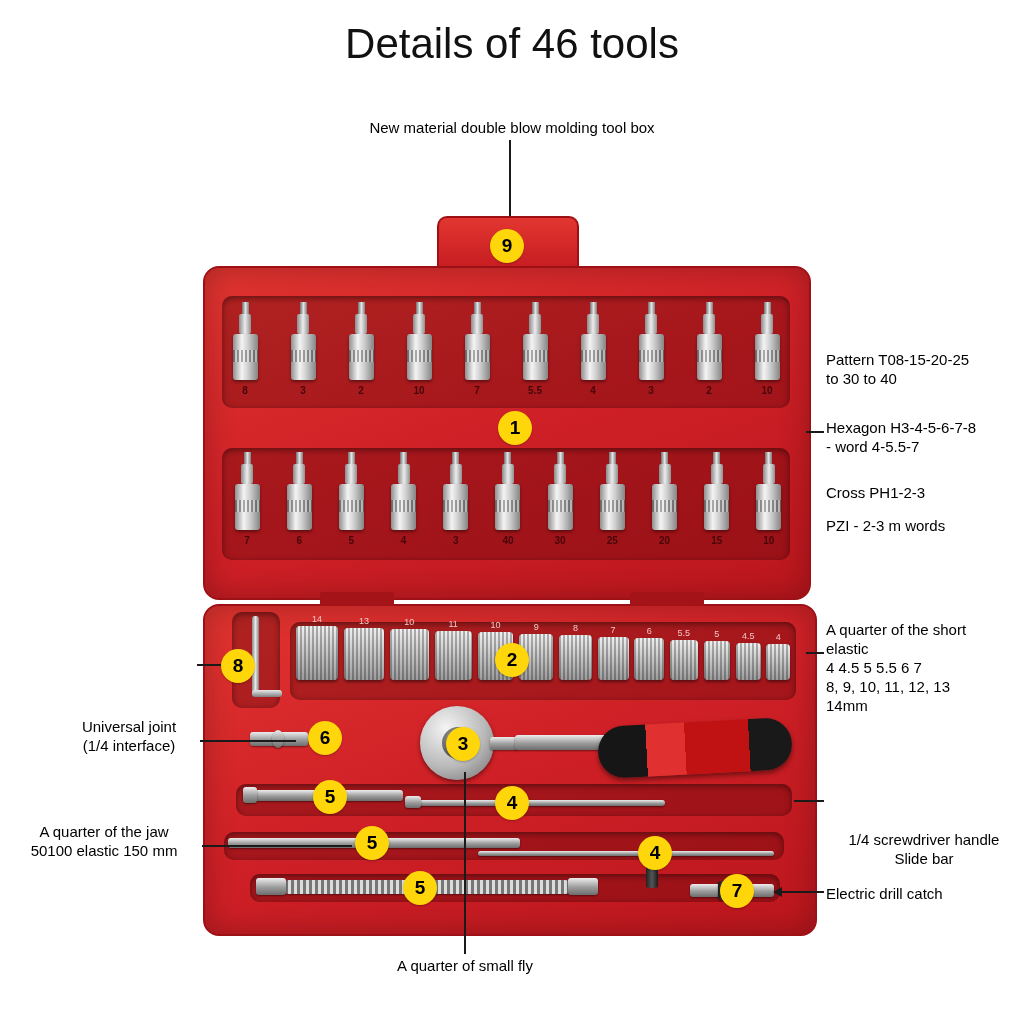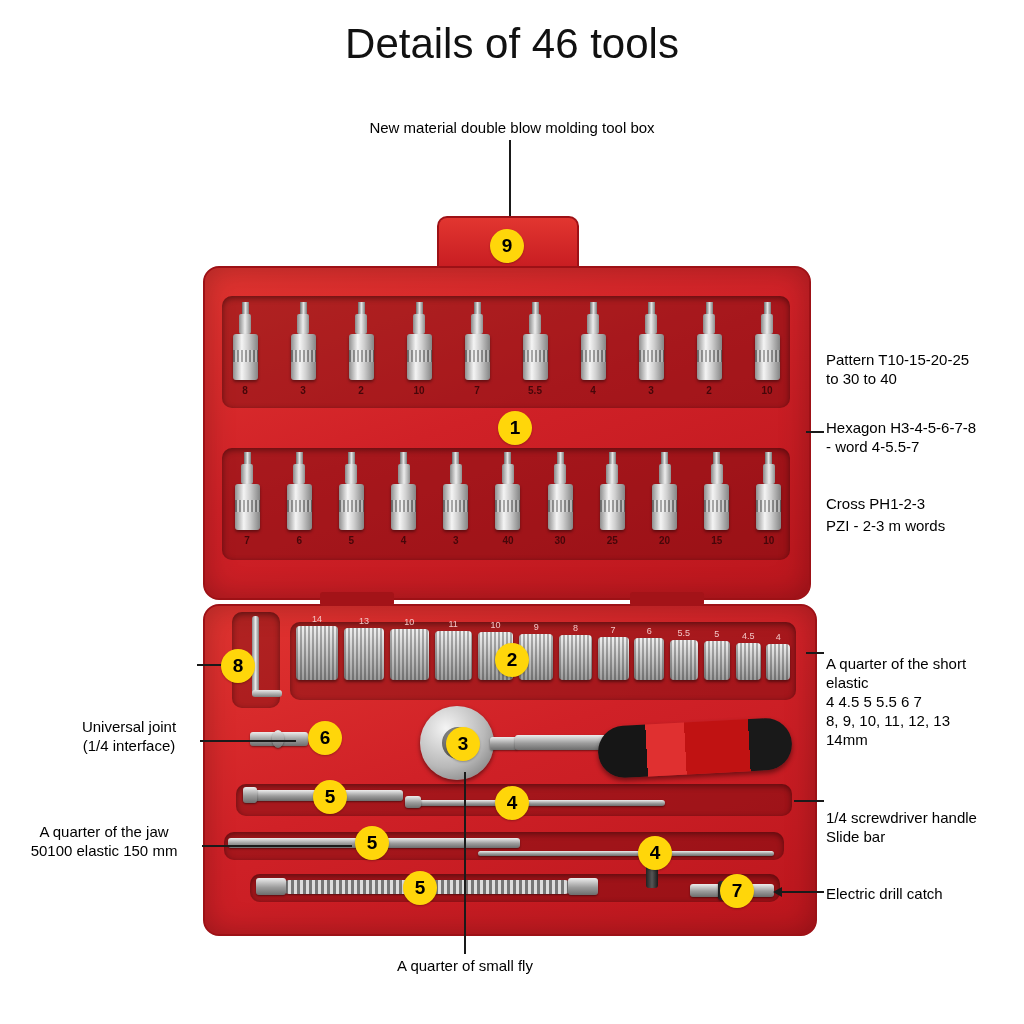--- a/index.html
+++ b/index.html
@@ -318,41 +318,41 @@
   <div class="callout" style="left:308px;top:721px;">6</div>
   <div class="callout" style="left:446px;top:727px;">3</div>
   <div class="callout" style="left:313px;top:780px;">5</div>
   <div class="callout" style="left:495px;top:786px;">4</div>
   <div class="callout" style="left:355px;top:826px;">5</div>
   <div class="callout" style="left:638px;top:836px;">4</div>
   <div class="callout" style="left:403px;top:871px;">5</div>
   <div class="callout" style="left:720px;top:874px;">7</div>
 
   <div class="ann" style="left:826px;top:350px;width:190px;">
-    <div>Pattern T10-15-20-25</div>
+    <div>Pattern T08-15-20-25</div>
     <div>to 30 to 40</div>
   </div>
   <div class="ann" style="left:826px;top:418px;width:190px;">
     <div>Hexagon H3-4-5-6-7-8</div>
     <div>- word 4-5.5-7</div>
   </div>
   <div class="line" style="left:806px;top:431px;width:18px;height:1.5px;"></div>
-  <div class="ann" style="left:826px;top:494px;width:190px;">Cross PH1-2-3</div>
+  <div class="ann" style="left:826px;top:483px;width:190px;">Cross PH1-2-3</div>
   <div class="ann" style="left:826px;top:516px;width:190px;">PZI - 2-3 m words</div>
 
-  <div class="ann" style="left:826px;top:620px;width:196px;margin-top:34px;">
+  <div class="ann" style="left:826px;top:620px;width:196px;">
     <div>A quarter of the short</div>
     <div>elastic</div>
     <div>4 4.5 5 5.5 6 7</div>
     <div>8, 9, 10, 11, 12, 13</div>
     <div>14mm</div>
   </div>
   <div class="line" style="left:806px;top:652px;width:18px;height:1.5px;"></div>
 
-  <div class="ann" style="left:826px;top:808px;width:196px;">
+  <div class="ann" style="left:826px;top:830px;width:196px;text-align:center;">
     <div>1/4 screwdriver handle</div>
     <div>Slide bar</div>
   </div>
   <div class="line" style="left:794px;top:800px;width:30px;height:1.5px;"></div>
 
   <div class="ann" style="left:826px;top:884px;width:196px;">Electric drill catch</div>
   <div class="line" style="left:782px;top:891px;width:42px;height:1.5px;"></div>
   <div class="arrow-left" style="left:773px;top:887px;"></div>
 
   <div class="line" style="left:197px;top:664px;width:26px;height:1.5px;"></div>

